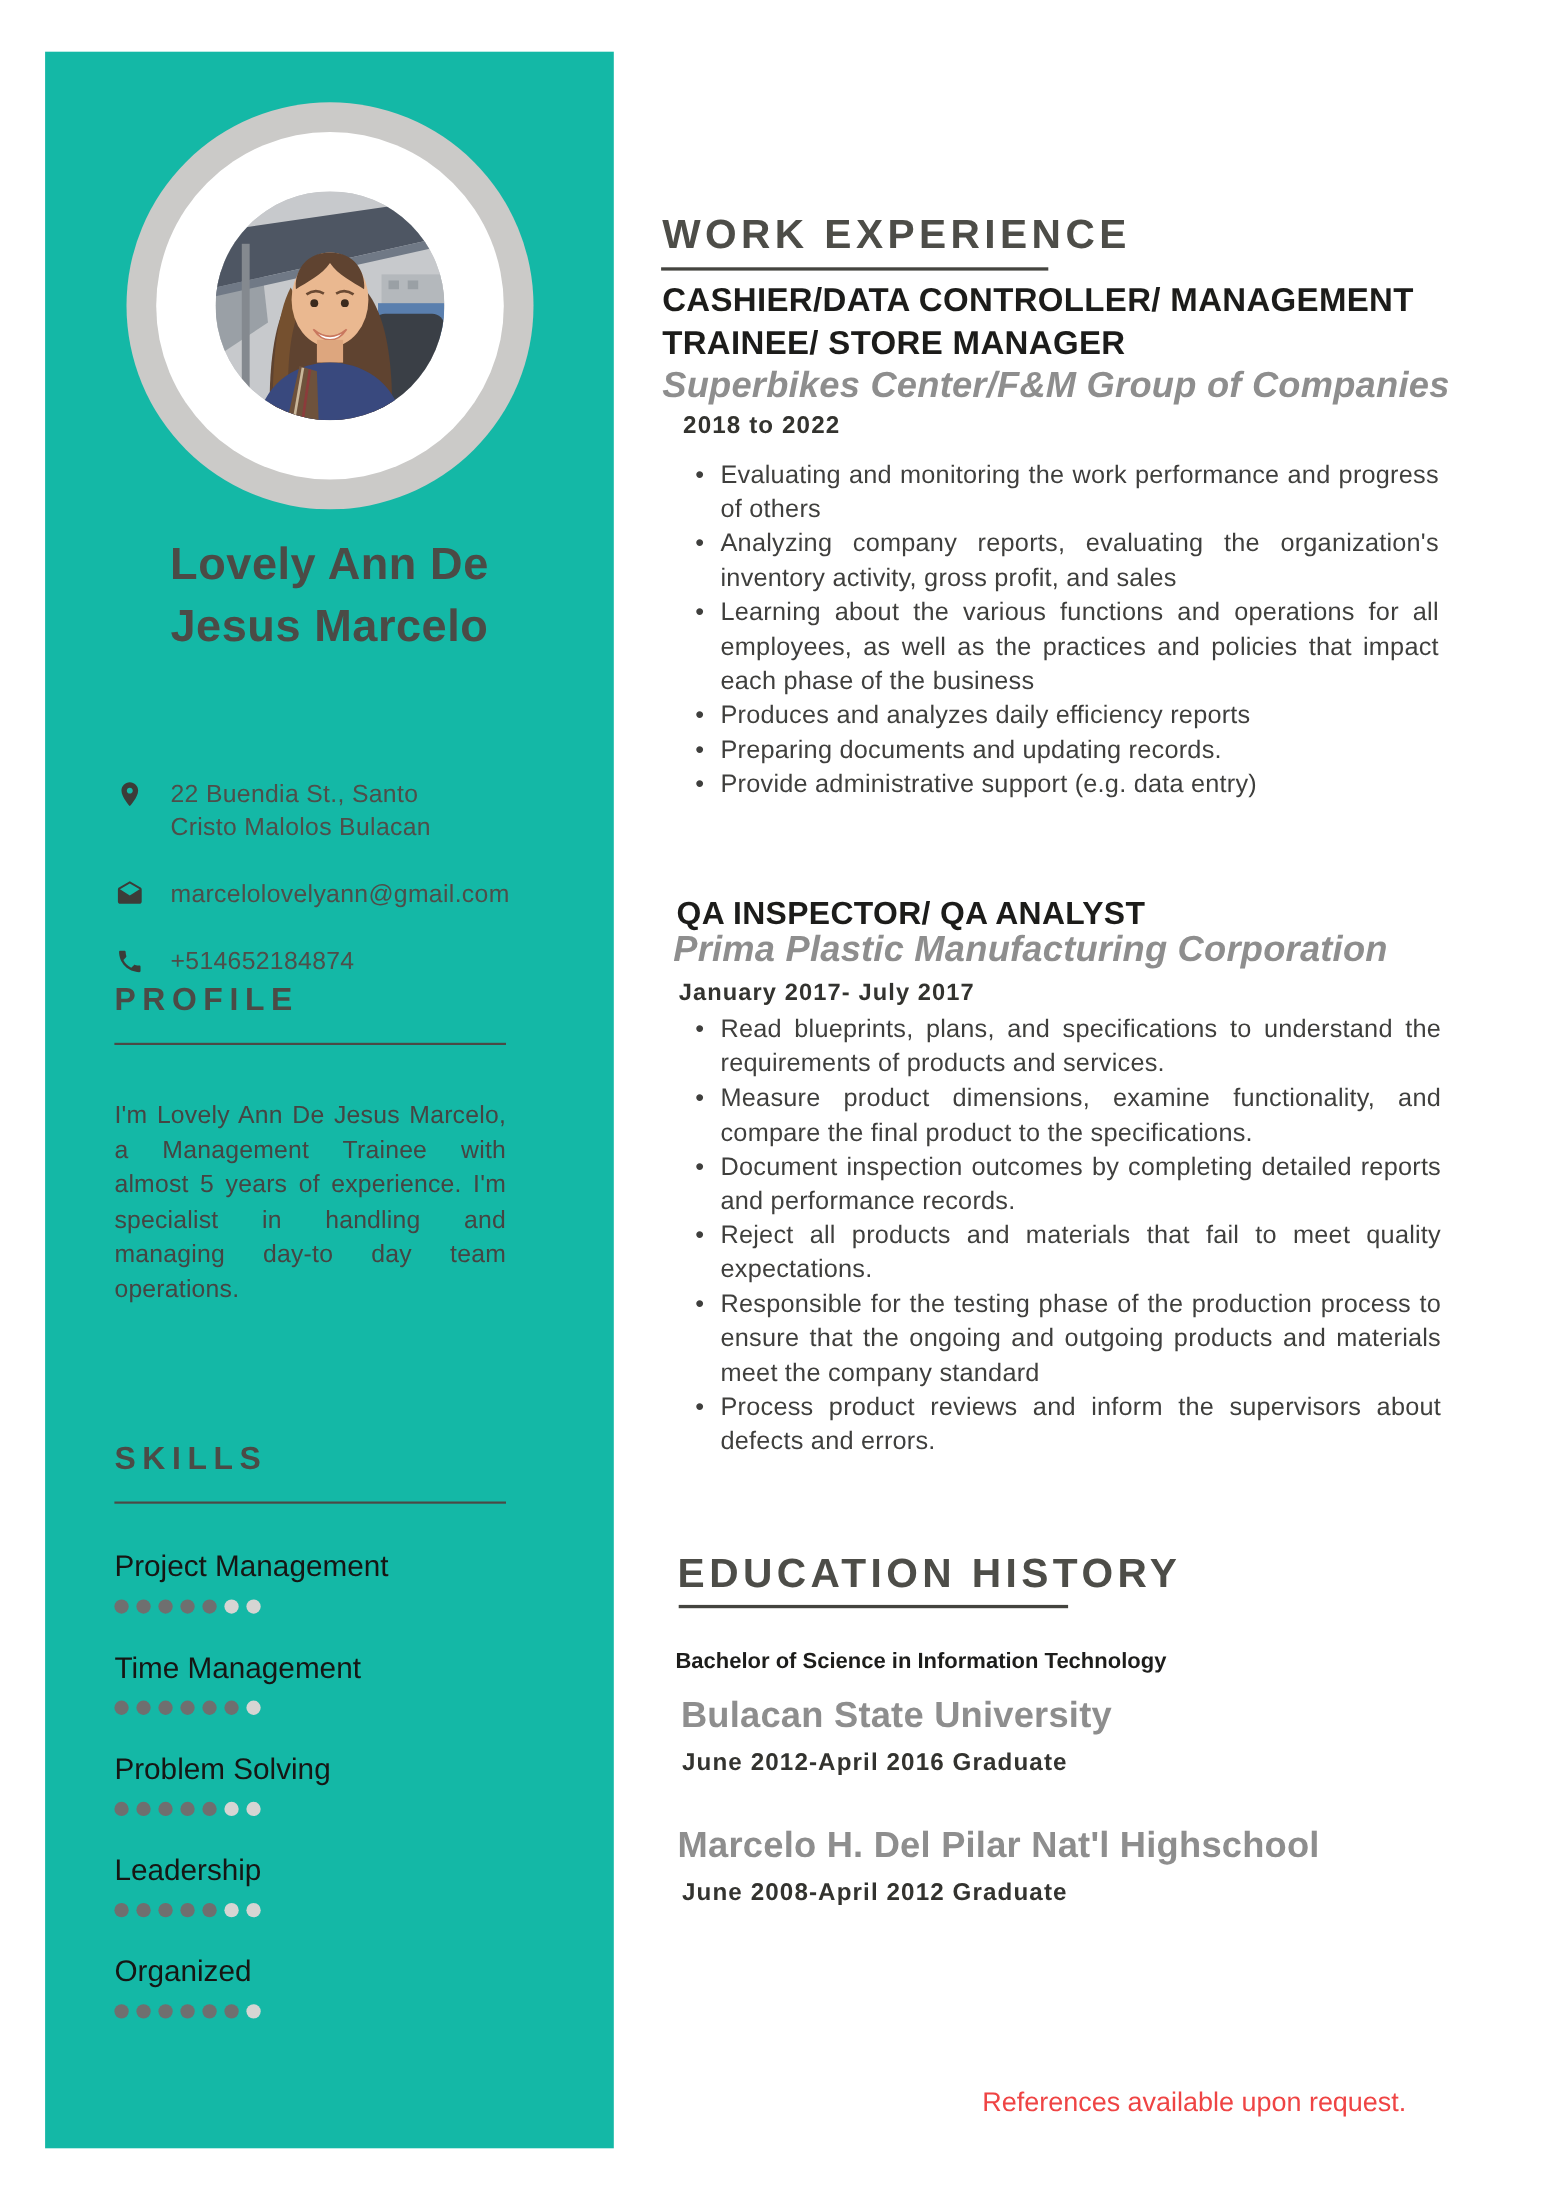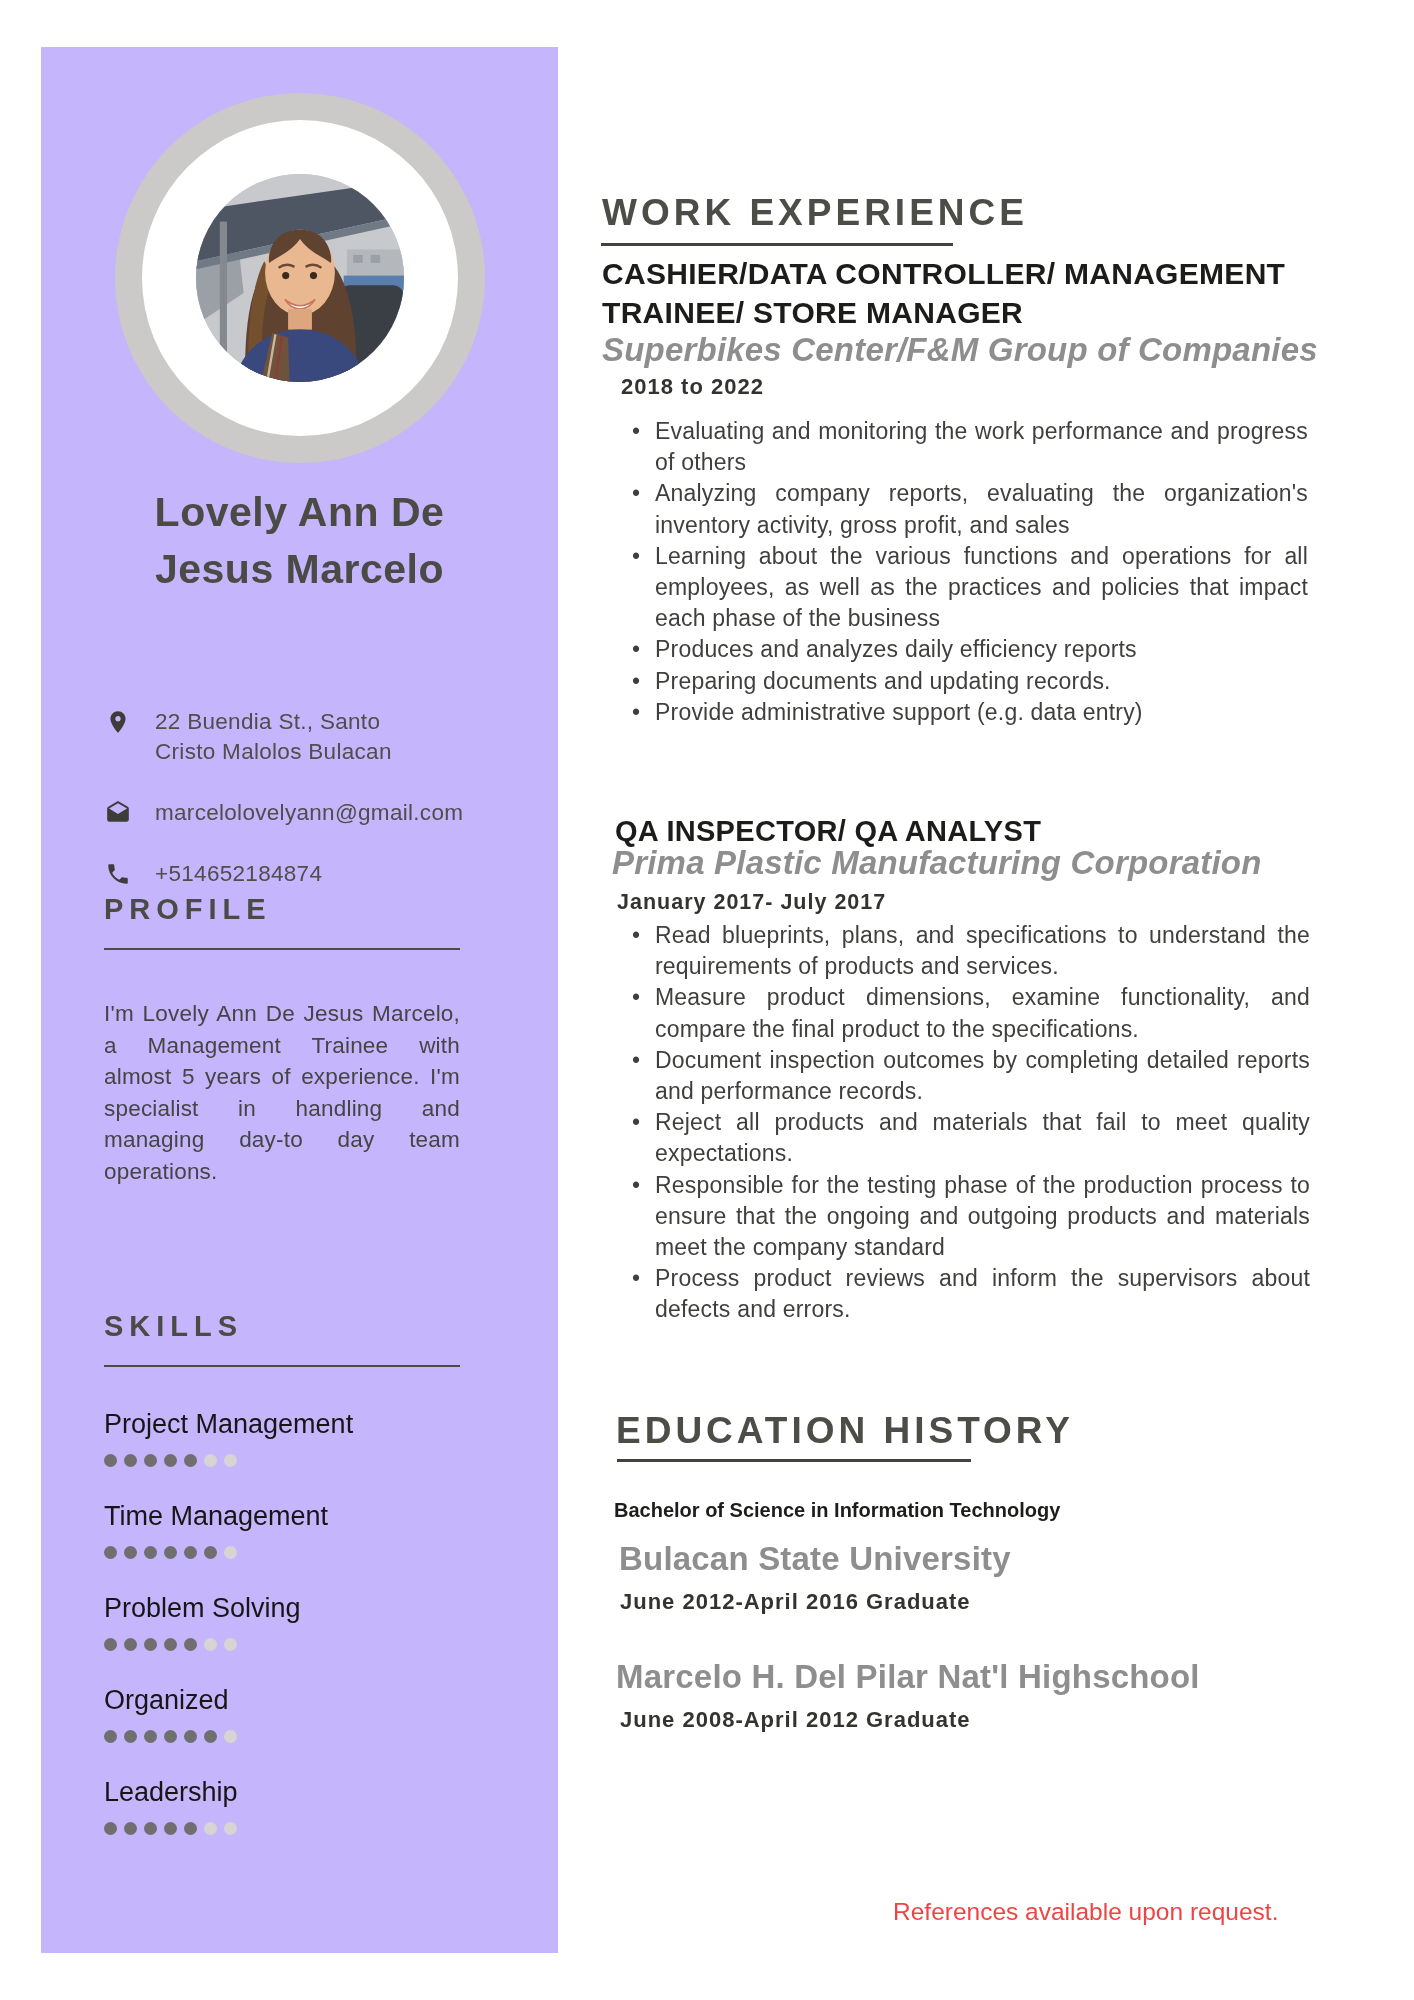--- a/index.html
+++ b/index.html
@@ -6,21 +6,21 @@
   body{
     position:relative;
     width:1414px;height:2000px;
     background:#ffffff;
     font-family:"Liberation Sans", sans-serif;
     overflow:hidden;
   }
   
   .sidebar{
     position:absolute;left:41px;top:47px;width:517px;height:1906px;
-    background:#c4b5fd;
+    background:#14b8a6;
   }
   .photo-outer{
     position:absolute;left:50%;top:46px;transform:translateX(-50%);
     width:370px;height:370px;border-radius:50%;background:#cbcac8;
   }
   .photo-white{position:absolute;inset:27px;border-radius:50%;background:#ffffff;}
   .photo-clip{position:absolute;inset:54px;border-radius:50%;overflow:hidden;background:#c7c9cc;}
   .photo-clip svg{display:block;width:100%;height:100%;}
   .name{
     position:absolute;top:437px;left:0;width:100%;
@@ -198,40 +198,40 @@
             <span class="dot filled"></span>
             <span class="dot filled"></span>
             <span class="dot filled"></span>
             <span class="dot filled"></span>
             <span class="dot filled"></span>
             <span class="dot"></span>
             <span class="dot"></span>
           </div>
       </div>
       <div class="skill">
+        <div class="skill-label">Leadership</div>
+        <div class="skill-dots">
+            <span class="dot filled"></span>
+            <span class="dot filled"></span>
+            <span class="dot filled"></span>
+            <span class="dot filled"></span>
+            <span class="dot filled"></span>
+            <span class="dot"></span>
+            <span class="dot"></span>
+          </div>
+      </div>
+      <div class="skill">
         <div class="skill-label">Organized</div>
         <div class="skill-dots">
             <span class="dot filled"></span>
             <span class="dot filled"></span>
             <span class="dot filled"></span>
             <span class="dot filled"></span>
             <span class="dot filled"></span>
             <span class="dot filled"></span>
-            <span class="dot"></span>
-          </div>
-      </div>
-      <div class="skill">
-        <div class="skill-label">Leadership</div>
-        <div class="skill-dots">
-            <span class="dot filled"></span>
-            <span class="dot filled"></span>
-            <span class="dot filled"></span>
-            <span class="dot filled"></span>
-            <span class="dot filled"></span>
-            <span class="dot"></span>
             <span class="dot"></span>
           </div>
       </div>
     </div>
   </div>
 </div>
 
 <div class="main-h" style="left:602px;top:192px;">WORK EXPERIENCE</div>
 <div class="h-underline" style="left:601px;top:243px;width:352px;"></div>
 

